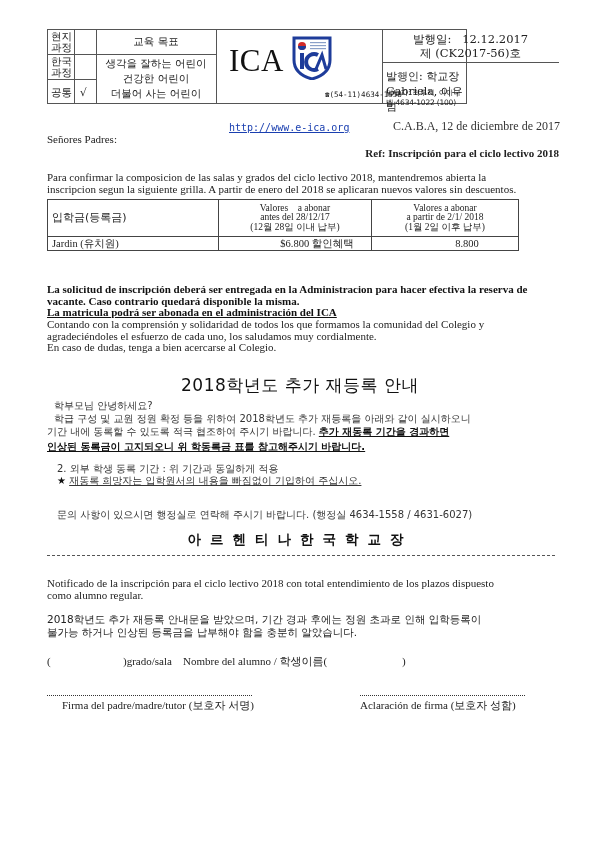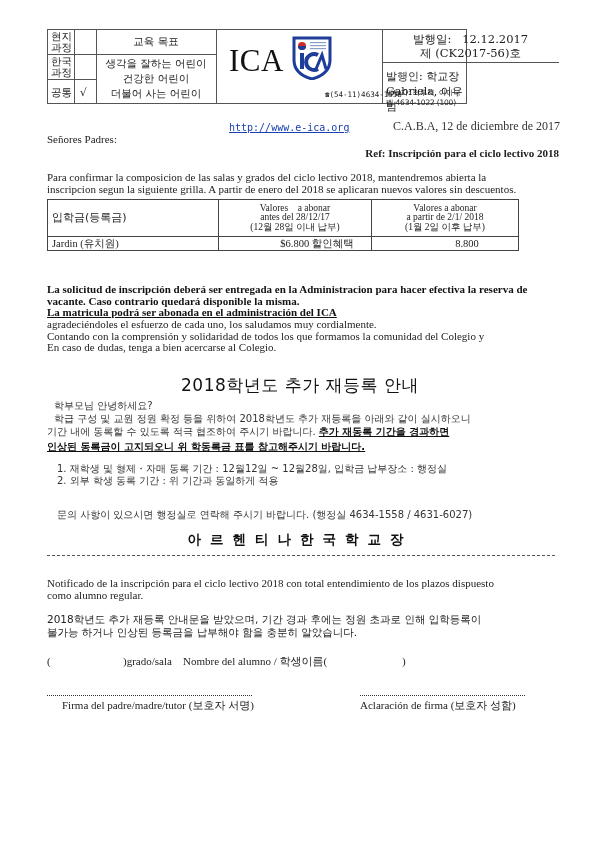--- a/index.html
+++ b/index.html
@@ -126,37 +126,40 @@
   </tr>
 </tbody>
   </table>
 
 <div class="abs p p-bold" style="left:47px;top:284px;width:520px;color:#111">
   <div>La solicitud de inscripción deberá ser entregada en la Administracion para hacer efectiva la reserva de</div>
   <div>vacante. Caso contrario quedará disponible la misma.</div>
   <div class="p-ul">La matricula podrá ser abonada en el administración del ICA</div>
 </div>
 <div class="abs p" style="left:47px;top:319px;width:520px">
+  <div>Contando con la comprensión y solidaridad de todos los que formamos la comunidad del Colegio y</div>
   <div>agradeciéndoles el esfuerzo de cada uno, los saludamos muy cordialmente.</div>
-  <div>Contando con la comprensión y solidaridad de todos los que formamos la comunidad del Colegio y</div>
   <div>En caso de dudas, tenga a bien acercarse al Colegio.</div>
 </div>
 
 <div class="abs sec-title" style="left:0;width:600px;text-align:center;top:374px">2018학년도 추가 재등록 안내</div>
 <div class="abs kr" style="left:54px;top:400px">학부모님 안녕하세요?</div>
 <div class="abs kr" style="left:54px;top:413px;white-space:nowrap">학급 구성 및 교원 정원 확정 등을 위하여 2018학년도 추가 재등록을 아래와 같이 실시하오니</div>
 <div class="abs kr" style="left:47px;top:426px;white-space:nowrap">
   <span>기간 내에 동록할 수 있도록 적극 협조하여 주시기 바랍니다.</span>
   <span class="kr-bold">추가 재동록 기간을 경과하면</span>
 </div>
 <div class="abs kr-bold" style="left:47px;top:440px;white-space:nowrap">인상된 동록금이 고지되오니 위 학동록금 표를 참고해주시기 바랍니다.</div>
 
 <div class="abs kr" style="left:57px;top:463px;white-space:nowrap;line-height:12px">
-  <div>1.  재학생 및 형제・자매 동록 기간 : 12월12일 ~ 12월28일, 입학금 납부장소 : 행정실</div>
   <div>2.  외부 학생 동록 기간 : 위 기간과 동일하게 적용</div>
+  <div>
+    <span style="color:#111">★</span>
+    <span style="text-decoration:underline">재동록 희망자는 입학원서의 내용을 빠짐없이 기입하여 주십시오.</span>
+  </div>
 </div>
 <div class="abs kr" style="left:57px;top:509px;white-space:nowrap">문의 사항이 있으시면 행정실로 연락해 주시기 바랍니다. (행정실 4634-1558 / 4631-6027)</div>
 <div class="abs school-name" style="left:0;width:600px;text-align:center;top:531px">아르헨티나한국학교장</div>
 <div class="dash-line" style="left:47px;width:508px;top:555px"></div>
 
 <div class="abs p" style="left:47px;top:578px;width:520px">
   <div>Notificado de la inscripción para el ciclo lectivo 2018 con total entendimiento de los plazos dispuesto</div>
   <div>como alumno regular.</div>
 </div>
 <div class="abs kr" style="left:47px;top:613px;white-space:nowrap;color:#222;font-size:10.5px">

